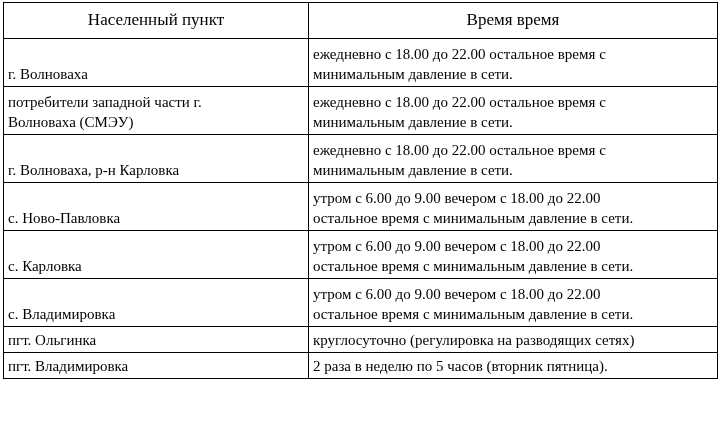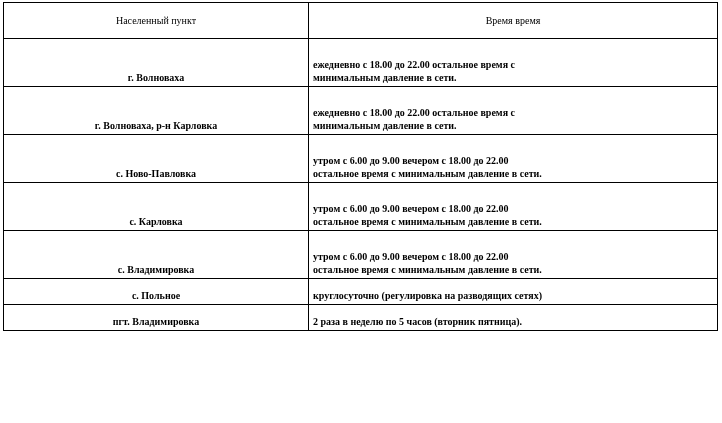--- a/index.html
+++ b/index.html
@@ -26,35 +26,34 @@
     margin: 2px 0 0 3px;
     table-layout: fixed;
   }
   table.schedule col.c-place { width: 305px; }
   table.schedule col.c-time  { width: 409px; }
 
   table.schedule th,
   table.schedule td {
     border: 1px solid #000000;
     vertical-align: bottom;
-    font-size: 10px;
+    font-size: 15px;
     line-height: 1.30;
     padding: 1px 4px 2px 4px;
-    font-weight: bold;
   }
   table.schedule thead th {
     text-align: center;
     font-weight: normal;
-    font-size: 10px;
+    font-size: 17px;
     padding: 4px 4px 5px 4px;
     vertical-align: middle;
     height: 26px;
   }
   td.place {
-    text-align: center;
+    text-align: left;
     vertical-align: bottom;
     padding-bottom: 3px;
   }
   td.place.multi {
     vertical-align: bottom;
   }
   td.time {
     text-align: left;
     vertical-align: top;
     padding-top: 3px;
@@ -88,20 +87,30 @@
       <tr class="h2">
         <td class="place">
           <span class="line">г. Волноваха</span>
         </td>
         <td class="time">
           <span class="line">ежедневно с 18.00 до 22.00 остальное время с</span>
           <span class="line">минимальным давление в сети.</span>
         </td>
       </tr>
       <tr class="h2">
+        <td class="place multi">
+          <span class="line">потребители западной части г.</span>
+          <span class="line">Волноваха (СМЭУ)</span>
+        </td>
+        <td class="time">
+          <span class="line">ежедневно с 18.00 до 22.00 остальное время с</span>
+          <span class="line">минимальным давление в сети.</span>
+        </td>
+      </tr>
+      <tr class="h2">
         <td class="place">
           <span class="line">г. Волноваха, р-н Карловка</span>
         </td>
         <td class="time">
           <span class="line">ежедневно с 18.00 до 22.00 остальное время с</span>
           <span class="line">минимальным давление в сети.</span>
         </td>
       </tr>
       <tr class="h2">
         <td class="place">
@@ -125,21 +134,21 @@
         <td class="place">
           <span class="line">с. Владимировка</span>
         </td>
         <td class="time">
           <span class="line">утром с 6.00 до 9.00 вечером с 18.00 до 22.00</span>
           <span class="line">остальное время с минимальным давление в сети.</span>
         </td>
       </tr>
       <tr class="h1">
         <td class="place">
-          <span class="line">с. Польное</span>
+          <span class="line">пгт. Ольгинка</span>
         </td>
         <td class="time">
           <span class="line">круглосуточно (регулировка на разводящих сетях)</span>
         </td>
       </tr>
       <tr class="h1">
         <td class="place">
           <span class="line">пгт. Владимировка</span>
         </td>
         <td class="time">

